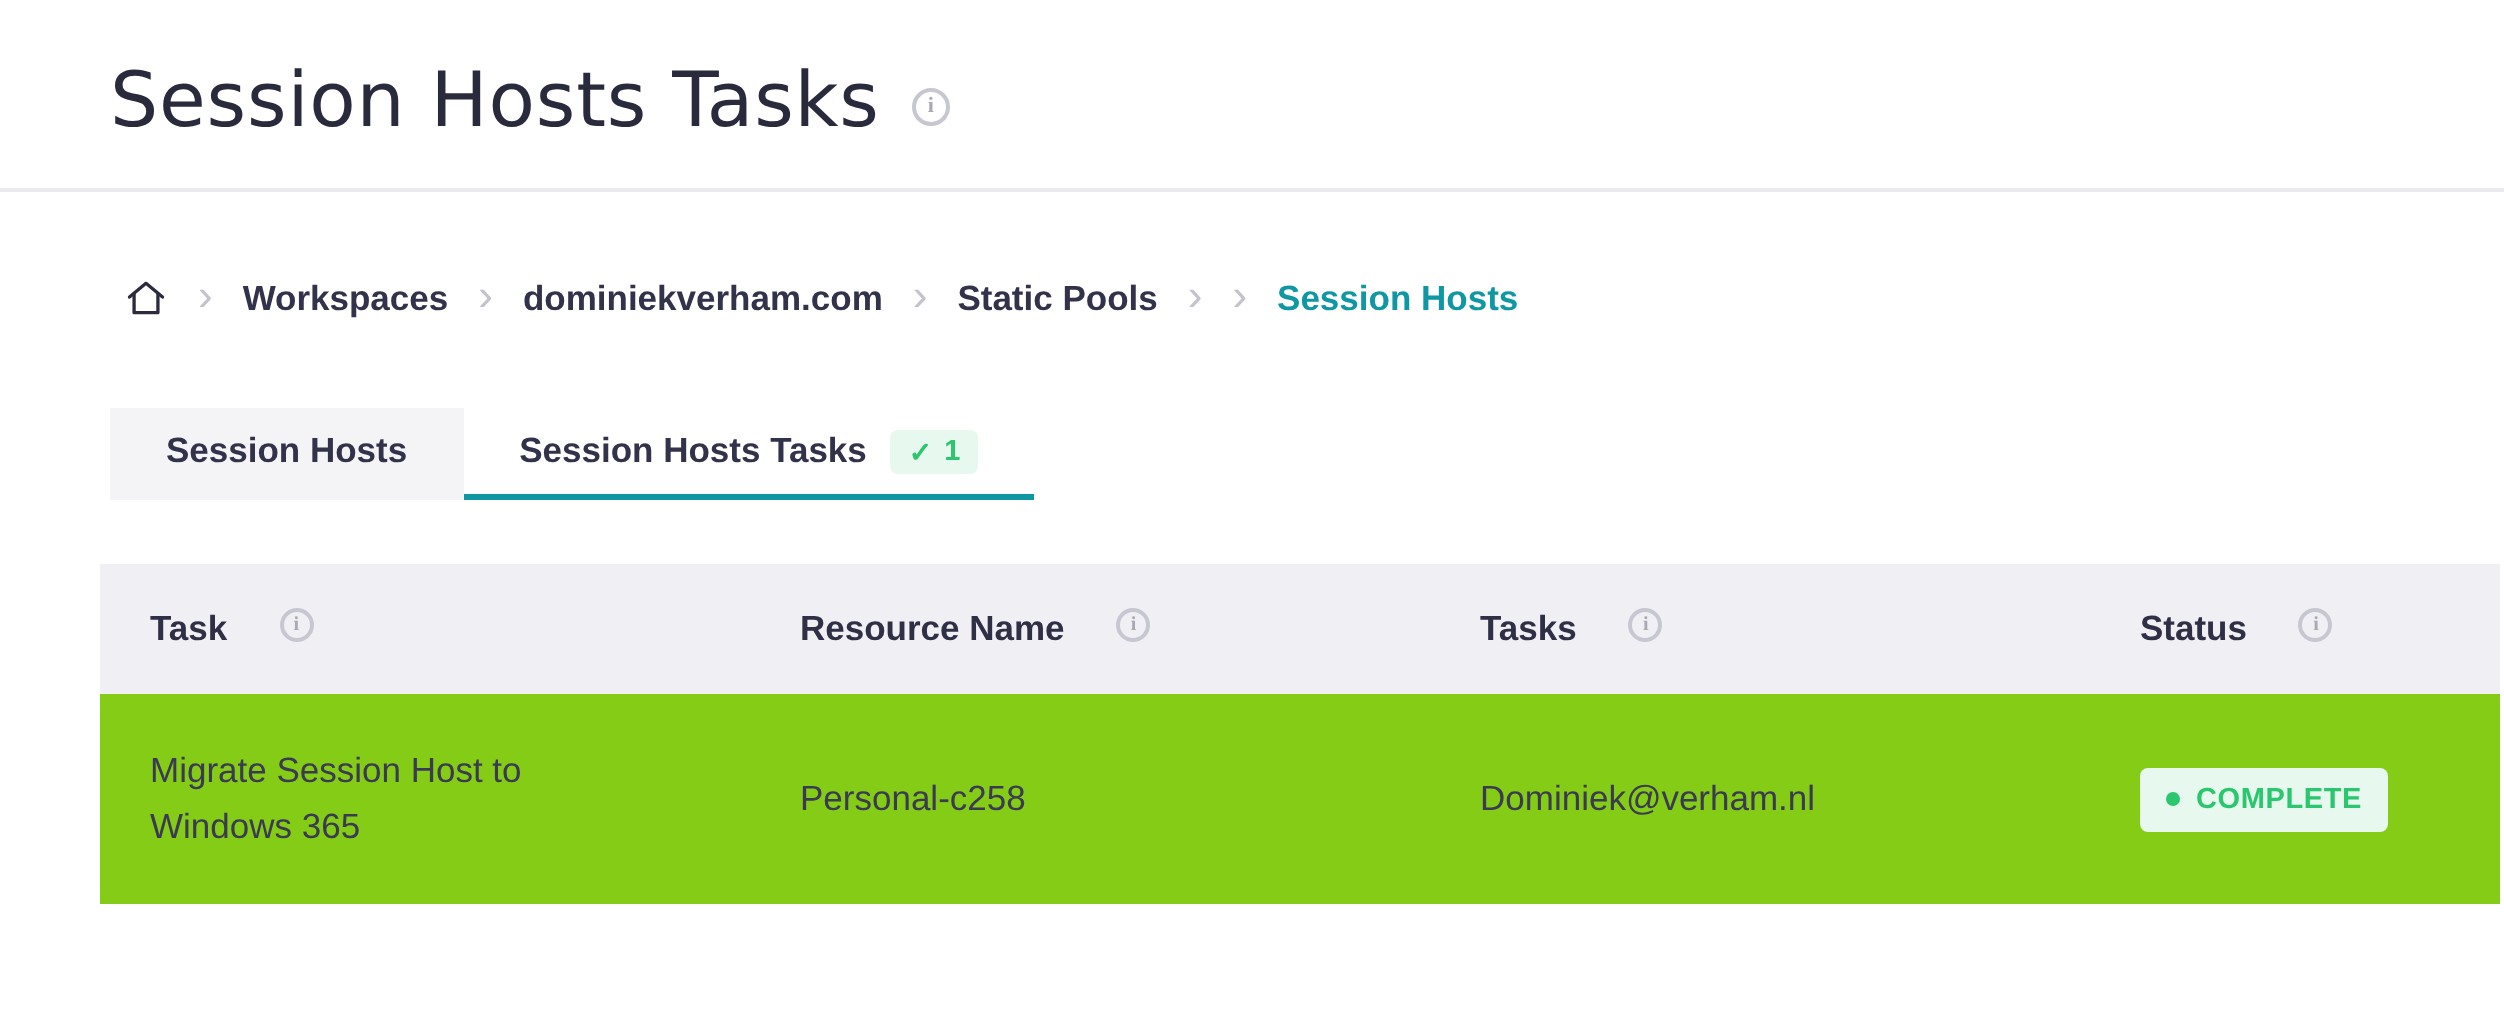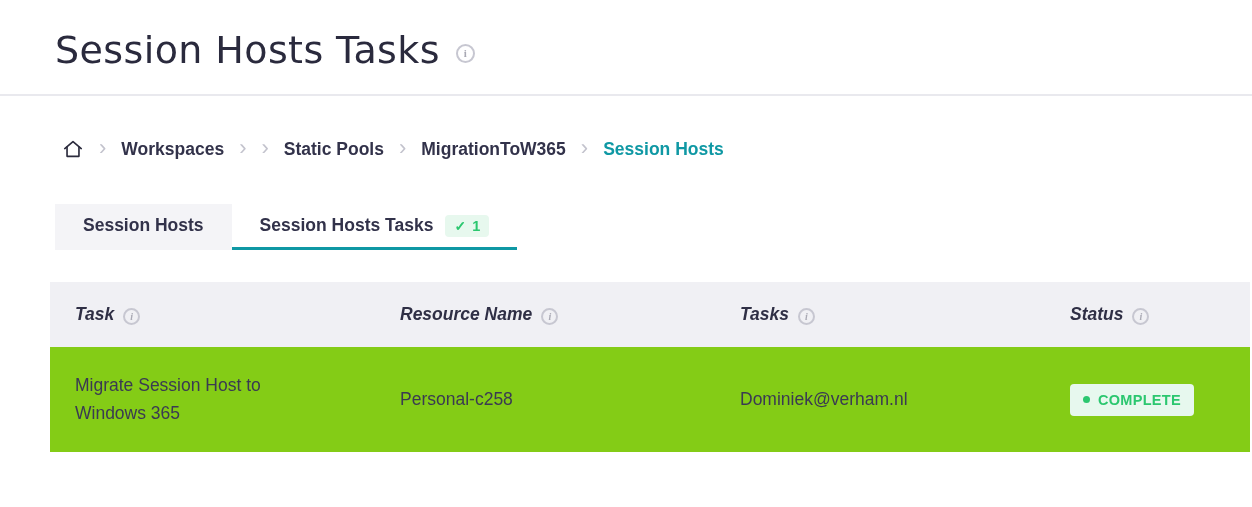--- a/index.html
+++ b/index.html
@@ -36,22 +36,22 @@
   .tab-badge { display: inline-flex; align-items: center; gap: 6px;
                background: #e7f8ee; border-radius: 4px; padding: 3px 9px;
                color: #2bc76f; font-size: 14.5px; font-weight: 700; }
   .tab-badge .check { font-size: 14px; line-height: 1; }
 
   
   .table { margin: 32px 2px 0 50px; }
   .thead, .trow { display: grid; grid-template-columns: 325px 340px 330px 1fr;
                   padding-left: 25px; align-items: center; }
   .thead { background: #f0f0f4; height: 65px; }
-  .th { display: flex; align-items: flex-end; gap: 9px; font-size: 17.5px;
-        font-weight: 600; color: #2f2f45; font-style: italic; }
+  .th { display: flex; align-items: flex-start; gap: 26px; font-size: 17.5px;
+        font-weight: 600; color: #2f2f45; }
   .th .info-icon { margin-top: 0; width: 17px; height: 17px; border-width: 2px; font-size: 10px; }
   .trow { min-height: 105px; font-size: 17.5px; color: #3a3a52; background: #84cc16; }
   .task-cell { max-width: 245px; line-height: 1.55; }
   .status-badge { display: inline-flex; align-items: center; gap: 8px;
                   background: #e7f8ee; color: #2bc76f; font-weight: 700;
                   font-size: 14.5px; padding: 8px 13px; border-radius: 4px;
                   letter-spacing: 0.3px; text-align: center; }
   .status-dot { width: 7px; height: 7px; border-radius: 50%; background: #2bc76f;
                 flex: 0 0 auto; }
 </style>
@@ -68,24 +68,24 @@
 <nav class="breadcrumb">
   <span class="home-link">
     <svg viewBox="0 0 24 24" fill="none" stroke="#2b2b3d" stroke-width="1.8" stroke-linecap="round" stroke-linejoin="round">
       <path d="M3 11.5 L12 4 L21 11.5"></path>
       <path d="M5.5 9.8 V20 H18.5 V9.8"></path>
     </svg>
   </span>
   <span class="crumb-sep">›</span>
   <span class="crumb">Workspaces</span>
   <span class="crumb-sep">›</span>
+  <span class="crumb">dominiekverham.com</span>
   <span class="crumb-sep">›</span>
   <span class="crumb">Static Pools</span>
   <span class="crumb-sep">›</span>
-  <span class="crumb">MigrationToW365</span>
   <span class="crumb-sep">›</span>
   <span class="crumb active">Session Hosts</span>
 </nav>
 
 <div class="tabs">
   <div class="tab">
     <span>Session Hosts</span>
   </div>
   <div class="tab active">
     <span>Session Hosts Tasks</span>

